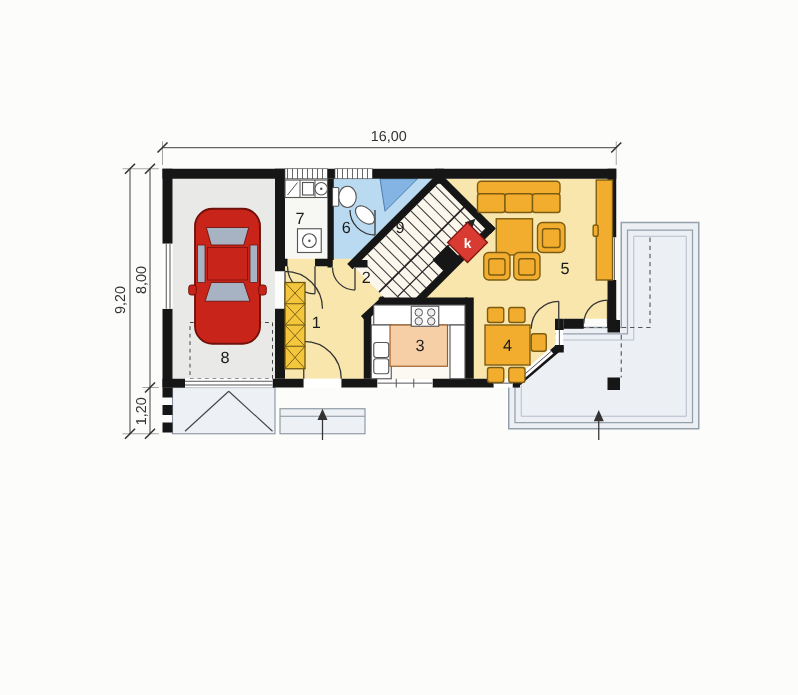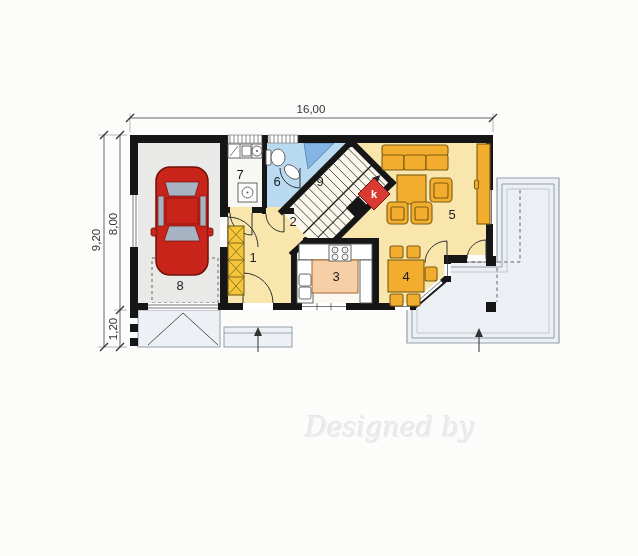--- a/index.html
+++ b/index.html
@@ -304,15 +304,14 @@
     <text class="roomlabel" x="406" y="281">4</text>
     <text class="roomlabel" x="452" y="219">5</text>
     <text class="roomlabel" x="277" y="186">6</text>
     <text class="roomlabel" x="240" y="179">7</text>
     <text class="roomlabel" x="180" y="290">8</text>
     <text class="roomlabel" x="320" y="186">9</text>
   </g>
 </svg>
 
 <div id="wm">
-  <div class="l1">Designed by</div>
 </div>
 </div>
 
 </body></html>

